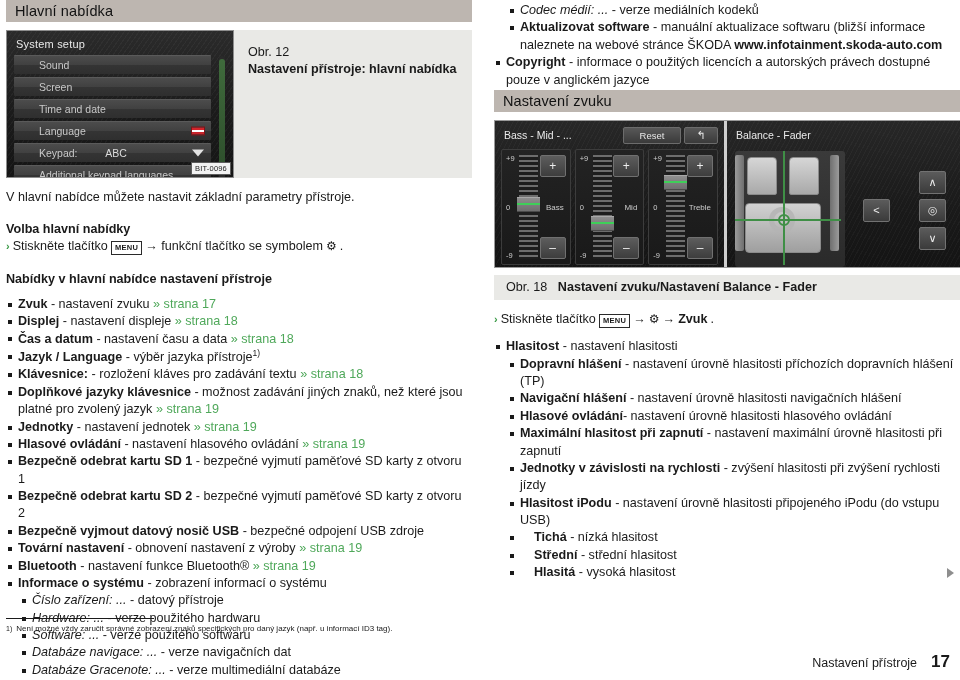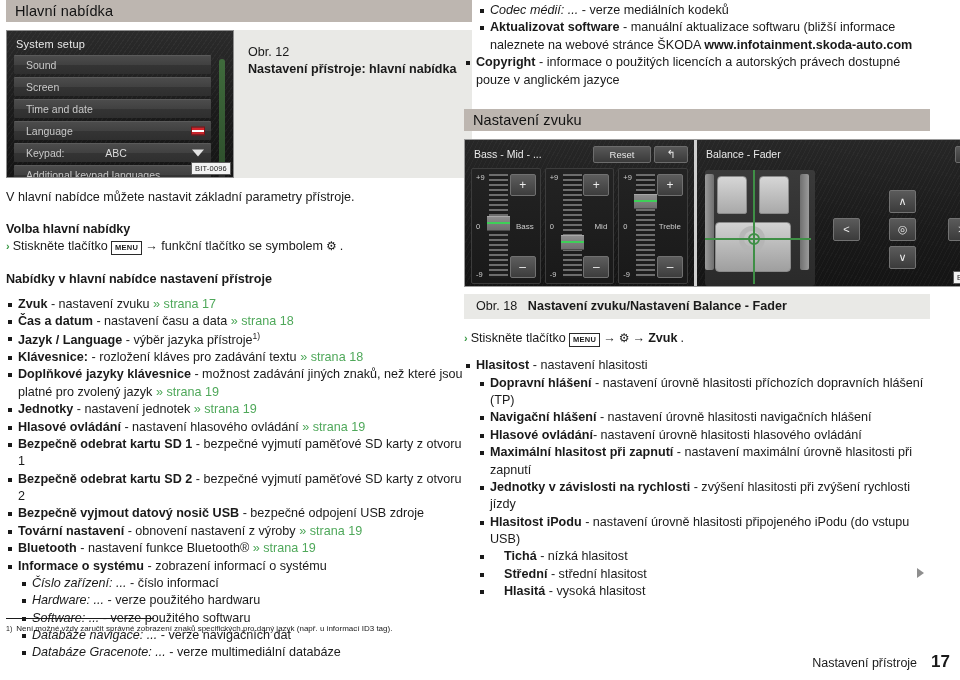--- a/index.html
+++ b/index.html
@@ -7,21 +7,21 @@
     width: 960px; height: 680px;
     background: #ffffff;
     font-family: "Liberation Sans", sans-serif;
     color: #1a1a1a;
     overflow: hidden;
   }
   .page { position: relative; width: 960px; height: 680px; }
 
   .col { position: absolute; top: 0; width: 466px; height: 680px; }
   .col-left  { left: 6px; }
-  .col-right { left: 464px; }
+  .col-right { left: 494px; }
 
   
   .section-bar {
     background: #bdb6b0;
     height: 22px;
     display: flex;
     align-items: center;
     padding-left: 9px;
     font-size: 14.5px;
     font-weight: 400;
@@ -70,21 +70,21 @@
     color: #e9e9e9; font-size: 11px; padding: 2px 0 5px 2px;
     letter-spacing: .2px;
   }
   .ivi-list { flex: 1; display: flex; flex-direction: column; gap: 3px; padding-right: 16px; position: relative; }
   .ivi-row {
     height: 19px;
     background: linear-gradient(180deg,#4c4c4c 0%, #414141 48%, #343434 49%, #2f2f2f 100%);
     border-top: 1px solid #5a5a5a;
     border-radius: 1px;
     display: flex; align-items: center;
-    padding: 0 6px 0 12px;
+    padding: 0 6px 0 25px;
     color: #c9c9c9; font-size: 10.5px;
     position: relative;
   }
   .ivi-row .rlabel { flex: 0 0 auto; }
   .ivi-row .rvalue { position: absolute; left: 50%; transform: translateX(-34%); color: #dcdcdc; }
   .flag-icon {
     position: absolute; right: 6px; top: 50%; transform: translateY(-50%);
     width: 14px; height: 9px;
     background: linear-gradient(180deg,#d4232a 0 34%, #ffffff 34% 66%, #c8242b 66% 100%);
     border: 1px solid #7c1418;
@@ -318,49 +318,50 @@
       <span class="menu-key">MENU</span>
       <span>→ funkční tlačítko se symbolem</span>
       <span class="gear-icon">⚙</span>
       <span>.</span>
     </div>
 
     <div class="subhead">Nabídky v hlavní nabídce nastavení přístroje</div>
 
     <div class="list">
       <div class="li"><b>Zvuk</b><span> - nastavení zvuku </span><span class="ref">» strana 17</span></div>
+      <div class="li"><b>Displej</b><span> - nastavení displeje </span><span class="ref">» strana 18</span></div>
       <div class="li"><b>Čas a datum</b><span> - nastavení času a data </span><span class="ref">» strana 18</span></div>
       <div class="li"><b>Jazyk / Language</b><span> - výběr jazyka přístroje</span><span class="sup">1)</span></div>
       <div class="li"><b>Klávesnice:</b><span> - rozložení kláves pro zadávání textu </span><span class="ref">» strana 18</span></div>
       <div class="li"><b>Doplňkové jazyky klávesnice</b><span> - možnost zadávání jiných znaků, než které jsou platné pro zvolený jazyk </span><span class="ref">» strana 19</span></div>
       <div class="li"><b>Jednotky</b><span> - nastavení jednotek </span><span class="ref">» strana 19</span></div>
       <div class="li"><b>Hlasové ovládání</b><span> - nastavení hlasového ovládání </span><span class="ref">» strana 19</span></div>
       <div class="li"><b>Bezpečně odebrat kartu SD 1</b><span> - bezpečné vyjmutí paměťové SD karty z otvoru 1</span></div>
       <div class="li"><b>Bezpečně odebrat kartu SD 2</b><span> - bezpečné vyjmutí paměťové SD karty z otvoru 2</span></div>
       <div class="li"><b>Bezpečně vyjmout datový nosič USB</b><span> - bezpečné odpojení USB zdroje</span></div>
       <div class="li"><b>Tovární nastavení</b><span> - obnovení nastavení z výroby </span><span class="ref">» strana 19</span></div>
       <div class="li"><b>Bluetooth</b><span> - nastavení funkce Bluetooth® </span><span class="ref">» strana 19</span></div>
       <div class="li"><b>Informace o systému</b><span> - zobrazení informací o systému</span></div>
-      <div class="li l2"><i>Číslo zařízení: ...</i><span> - číslo informací</span></div>
+      <div class="li l2"><i>Číslo zařízení: ...</i><span> - datový přístroje</span></div>
       <div class="li l2"><i>Hardware: ...</i><span> - verze použitého hardwaru</span></div>
       <div class="li l2"><i>Software: ...</i><span> - verze použitého softwaru</span></div>
       <div class="li l2"><i>Databáze navigace: ...</i><span> - verze navigačních dat</span></div>
       <div class="li l2"><i>Databáze Gracenote: ...</i><span> - verze multimediální databáze</span></div>
     </div>
   </div>
 
   <div class="col col-right">
 
     <div class="list" style="margin-top:2px">
       <div class="li l2"><i>Codec médií: ...</i><span> - verze mediálních kodeků</span></div>
       <div class="li l2"><b>Aktualizovat software</b><span> - manuální aktualizace softwaru (bližší informace naleznete na webové stránce ŠKODA </span><b>www.infotainment.skoda-auto.com</b></div>
       <div class="li"><b>Copyright</b><span> - informace o použitých licencích a autorských právech dostupné pouze v anglickém jazyce</span></div>
     </div>
 
-    <div class="section-bar" style="margin-top:20px">
+    <div class="section-bar" style="margin-top:1px">
       <span>Nastavení zvuku</span>
     </div>
 
     <div class="audio-fig">
 
       <div class="audio-pane pane-eq">
         <div class="pane-head">
           <span class="pane-title">Bass - Mid - ...</span>
           <span class="btn-dark btn-reset">Reset</span>
           <span class="btn-dark btn-back">↰</span>

